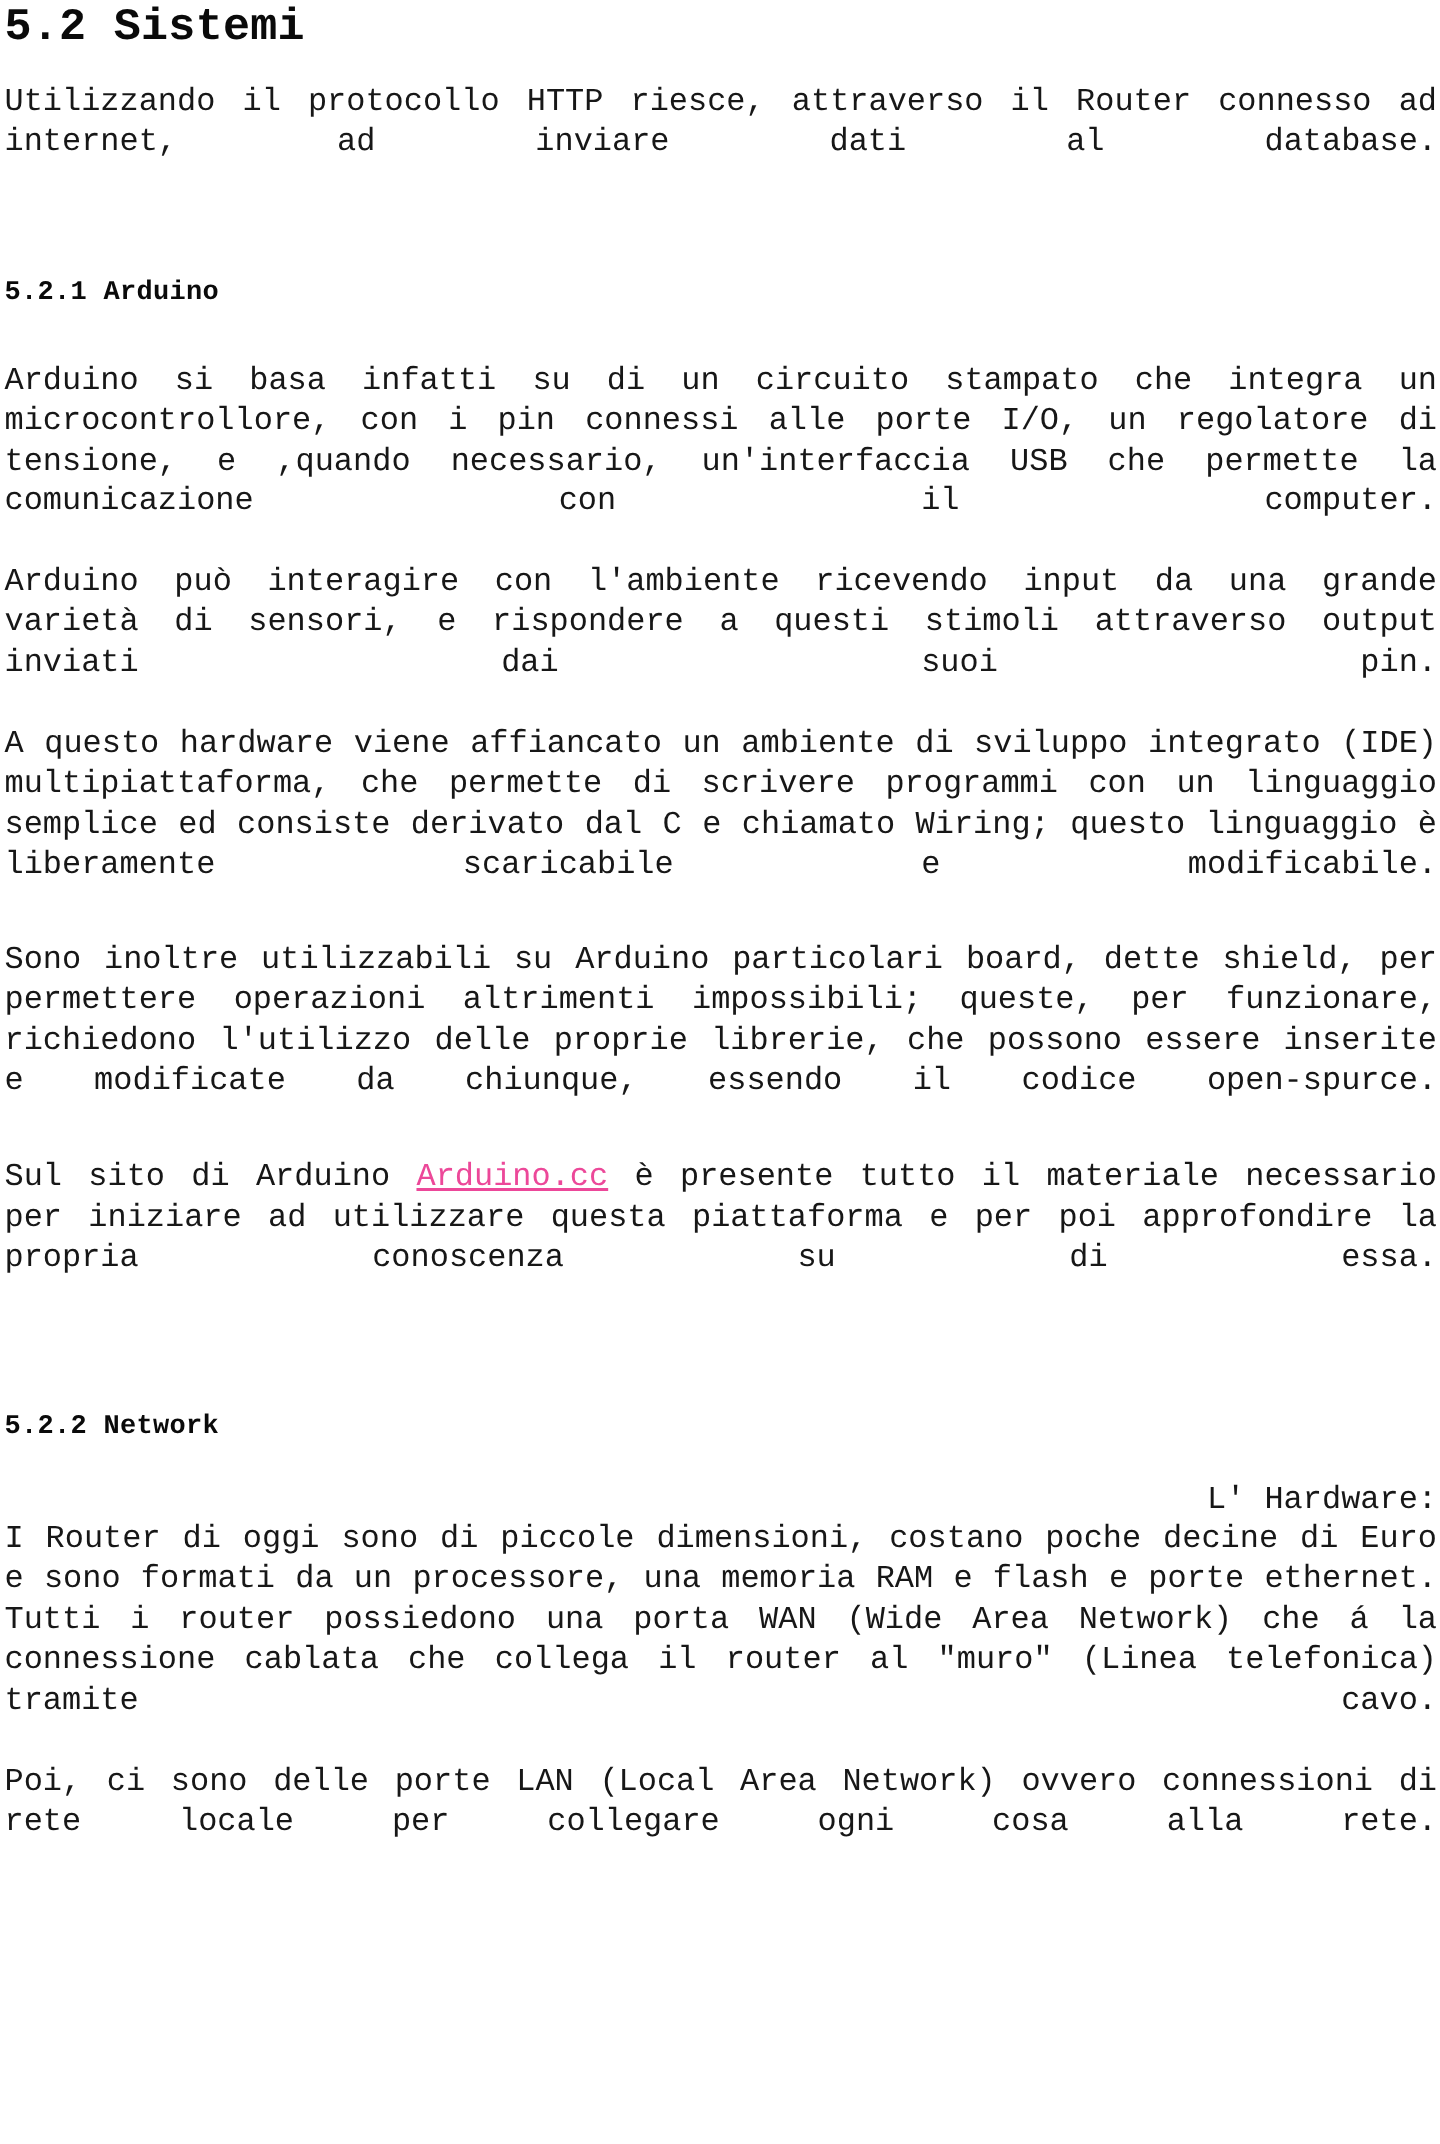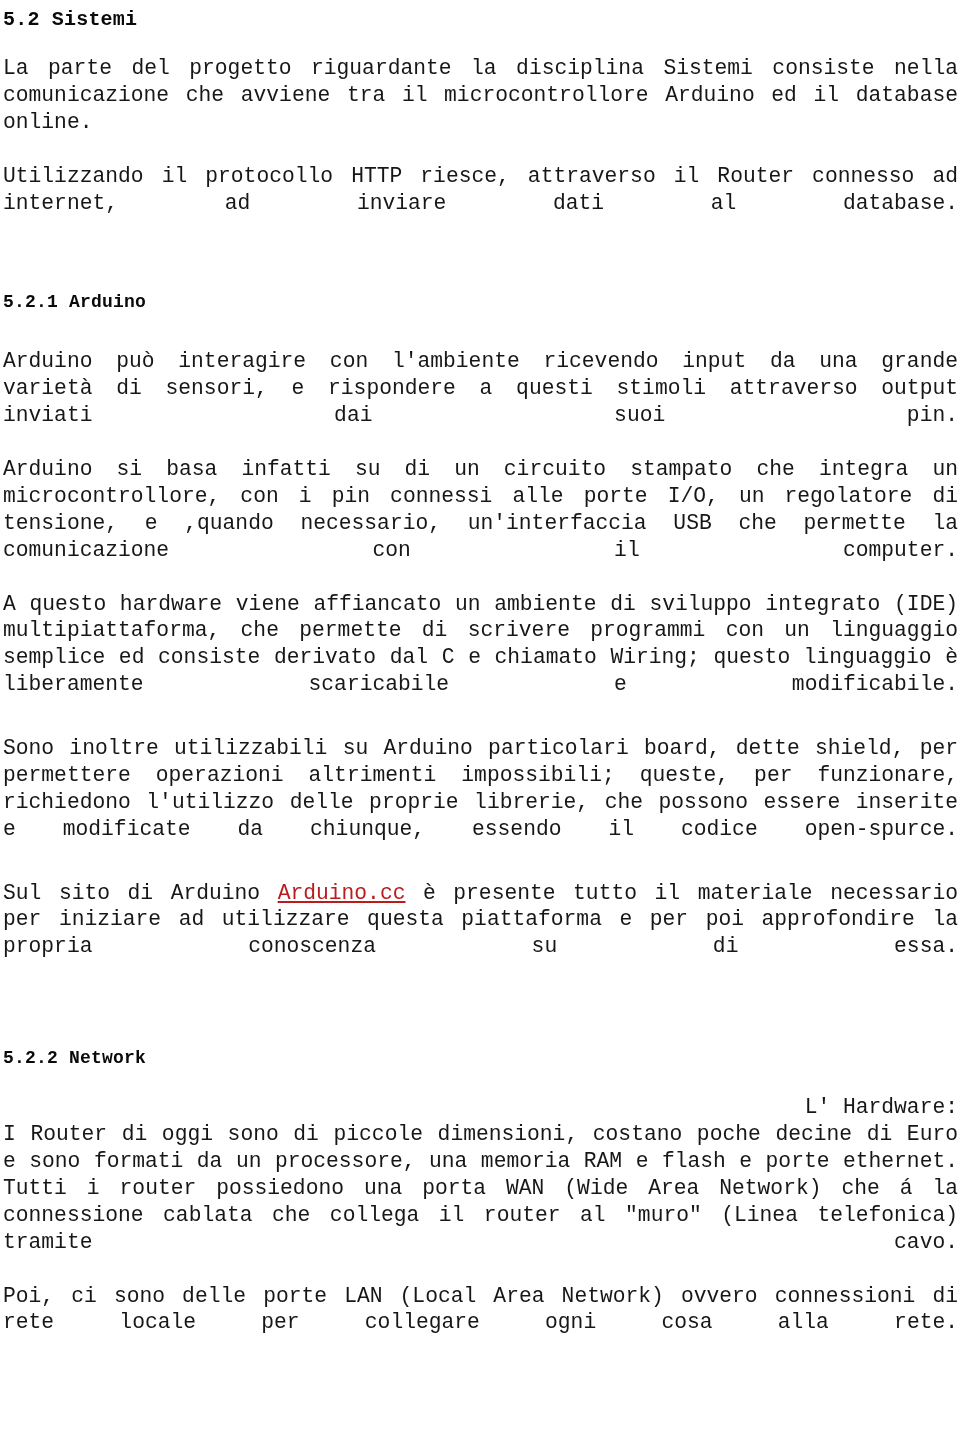--- a/index.html
+++ b/index.html
@@ -29,21 +29,21 @@
   h1.sec-title,
   h2.sec-title {
     font-family: "Liberation Mono", "DejaVu Sans Mono", monospace;
     font-weight: bold;
     color: #0a0a0a;
     margin: 0;
     padding: 0;
     letter-spacing: 0.2px;
   }
   h1.sec-title {
-    font-size: 20px;
+    font-size: 30px;
     line-height: 27px;
   }
   h2.sec-title {
     font-size: 18px;
     line-height: 27px;
   }
 
   
   p.body {
     margin: 0;
@@ -68,50 +68,49 @@
   p.body.nojust:after { display: none; }
 
   
   .gap-sm  { height: 10px; }
   .gap-md  { height: 22px; }
   .gap-xl  { height: 46px; }
   .gap-xxl { height: 58px; }
 
   
   a.doclink {
-    color: #b91c1c;
+    color: #ec4899;
     text-decoration: underline;
     text-underline-offset: 2px;
   }
 </style>
 </head>
 <body>
 
 <div class="page">
 
   <h1 class="sec-title">5.2 Sistemi</h1>
 
   <div class="gap-md"></div>
 
-  <p class="body">La parte del progetto riguardante la disciplina Sistemi consiste nella comunicazione che avviene tra il microcontrollore Arduino ed il database online.</p>
 
   <p class="body">Utilizzando il protocollo HTTP riesce, attraverso il Router connesso ad internet, ad inviare dati al database.</p>
 
   <div class="gap-xl"></div>
 
   <h2 class="sec-title">5.2.1 Arduino</h2>
 
   <div class="gap-md"></div>
 
 
   <div class="gap-sm"></div>
 
+  <p class="body">Arduino si basa infatti su di un circuito stampato che integra un microcontrollore, con i pin connessi alle porte I/O, un regolatore di tensione, e ,quando necessario, un'interfaccia USB che permette la comunicazione con il computer.</p>
+
   <p class="body">Arduino può interagire con l'ambiente ricevendo input da una grande varietà di sensori, e rispondere a questi stimoli attraverso output inviati dai suoi pin.</p>
-
-  <p class="body">Arduino si basa infatti su di un circuito stampato che integra un microcontrollore, con i pin connessi alle porte I/O, un regolatore di tensione, e ,quando necessario, un'interfaccia USB che permette la comunicazione con il computer.</p>
 
   <p class="body">A questo hardware viene affiancato un ambiente di sviluppo integrato (IDE) multipiattaforma, che permette di scrivere programmi con un linguaggio semplice ed consiste derivato dal C e chiamato Wiring; questo linguaggio è liberamente scaricabile e modificabile.</p>
 
   <div class="gap-sm"></div>
 
   <p class="body">Sono inoltre utilizzabili su Arduino particolari board, dette shield, per permettere operazioni altrimenti impossibili; queste, per funzionare, richiedono l'utilizzo delle proprie librerie, che possono essere inserite e modificate da chiunque, essendo il codice open-spurce.</p>
 
   <div class="gap-sm"></div>
 
   <p class="body"><span>Sul sito di Arduino </span><a class="doclink" href="#">Arduino.cc</a><span> è presente tutto il materiale necessario per iniziare ad utilizzare questa piattaforma e per poi approfondire la propria conoscenza su di essa.</span></p>

